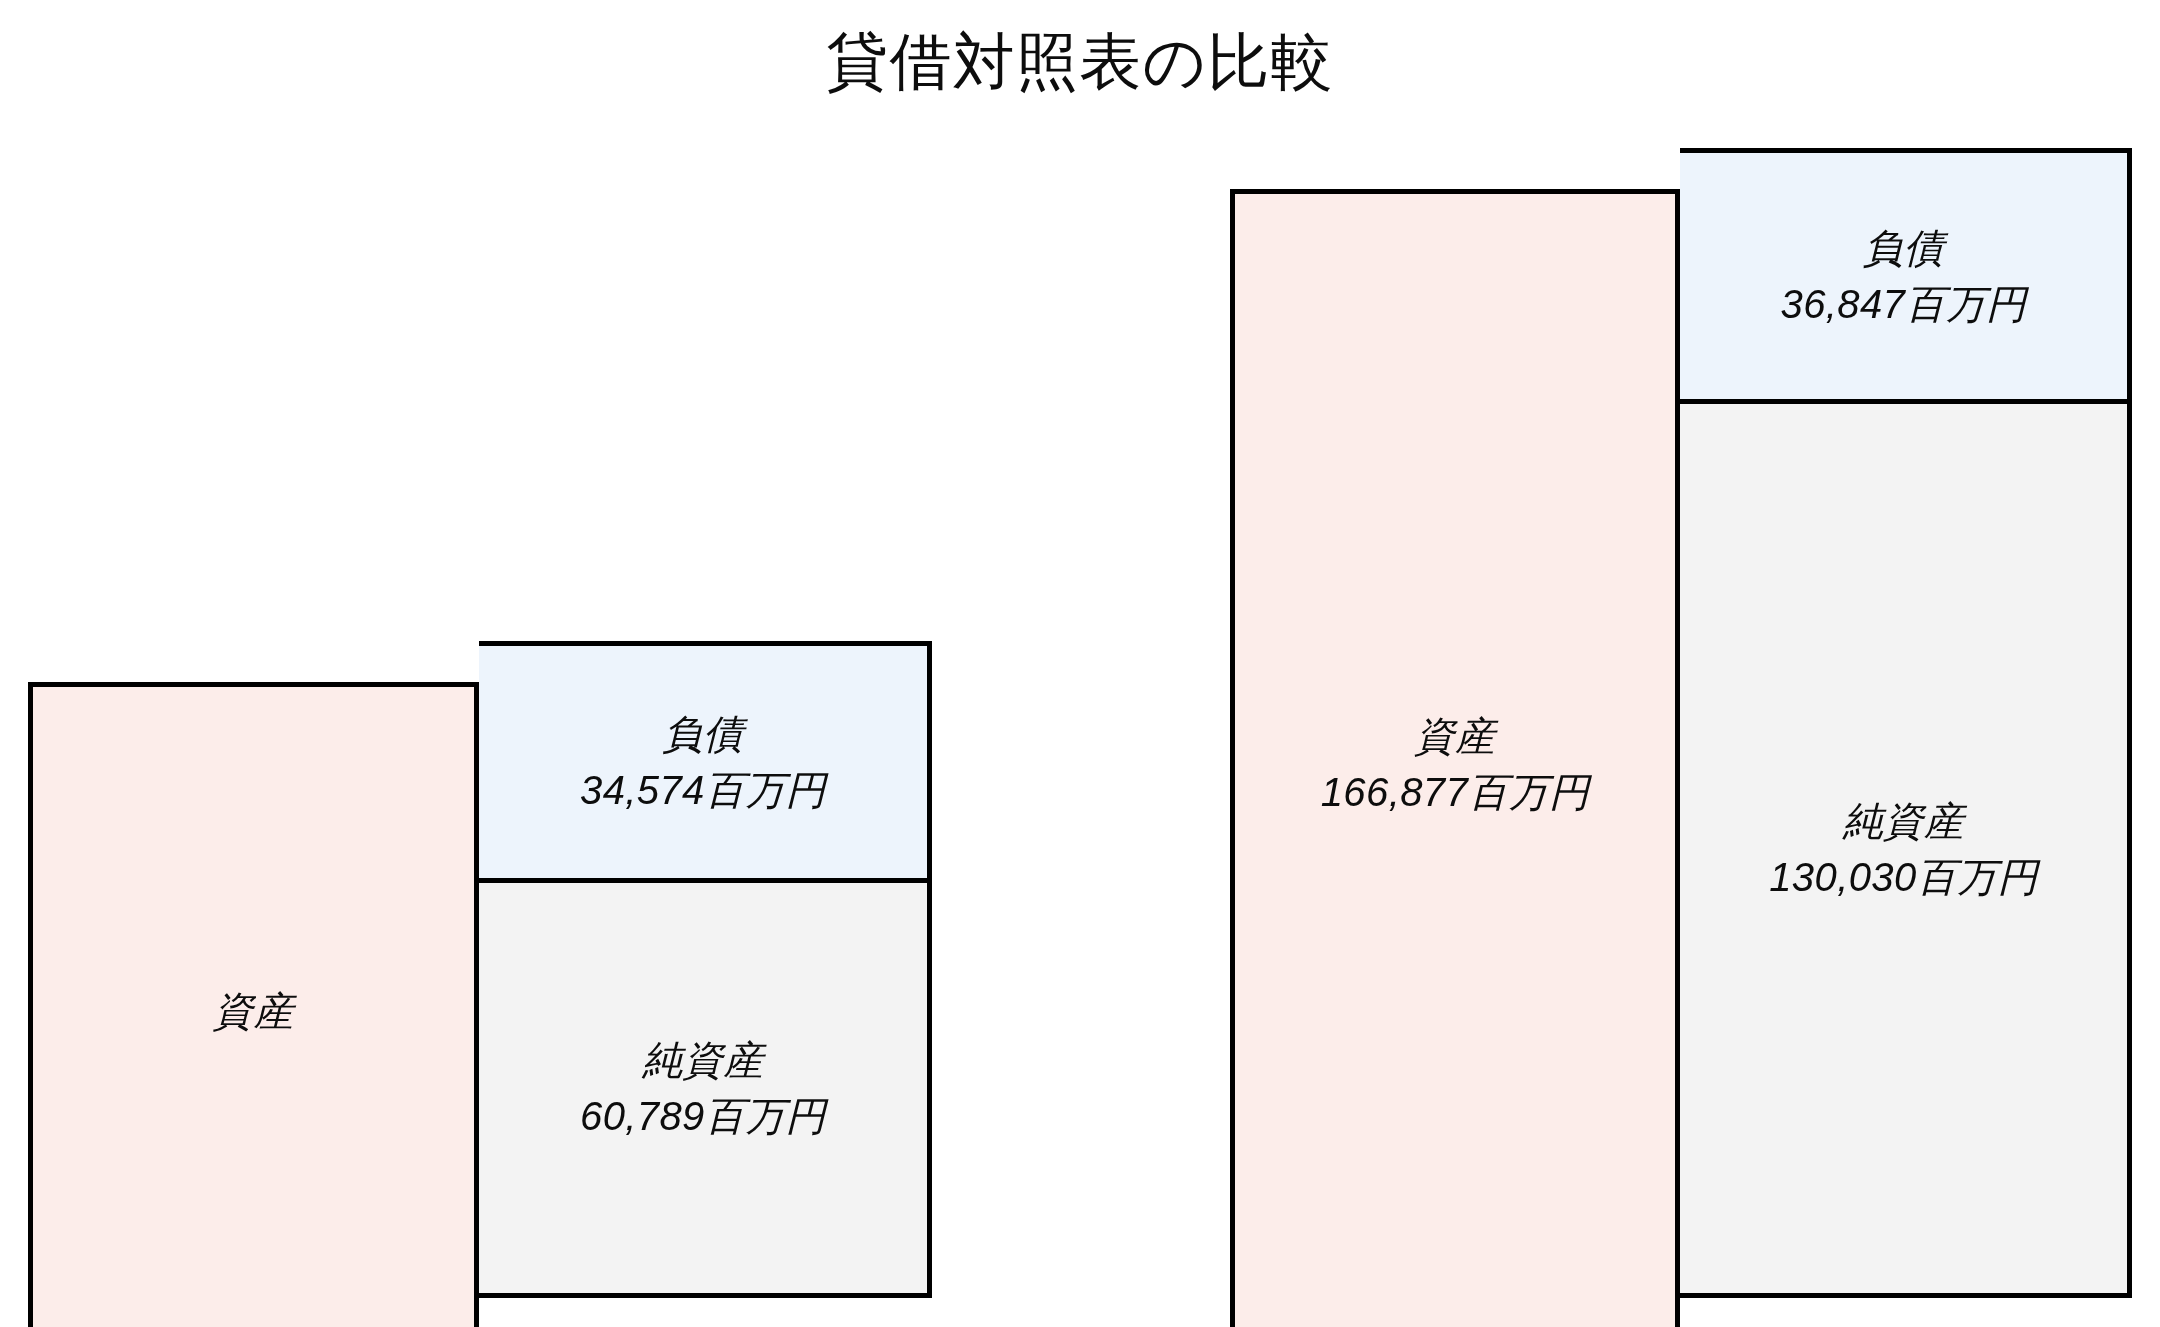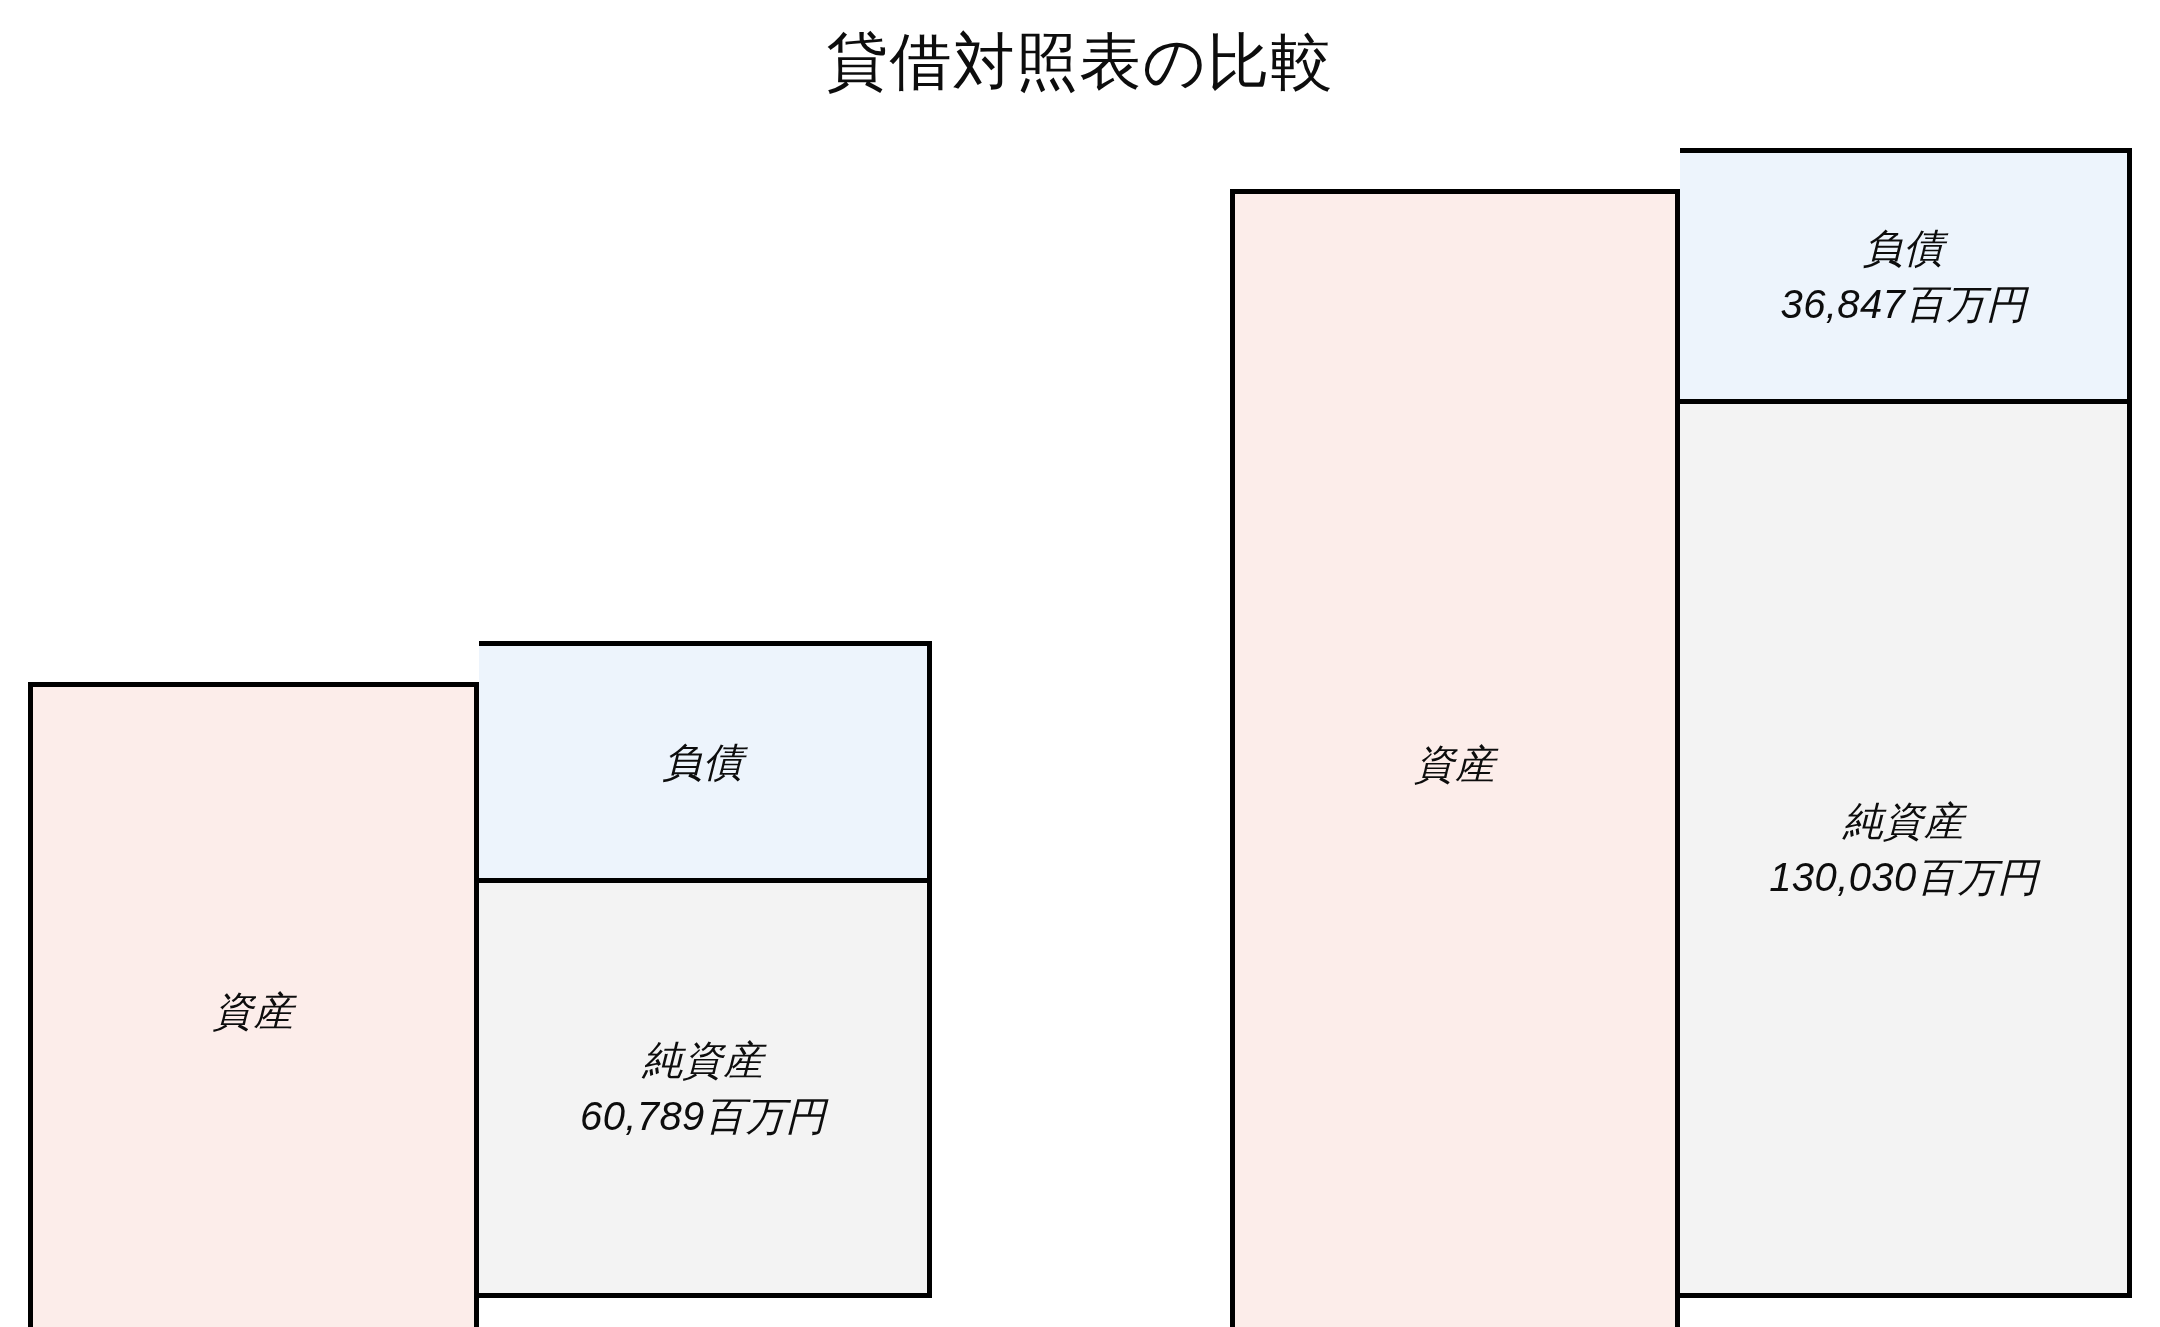--- a/index.html
+++ b/index.html
@@ -104,36 +104,38 @@
 
     <div class="bs-box asset" style="left:0px; top:0px; width:451px; height:657px;">
       <div class="bs-label">
         <span class="bs-name">資産</span>
       </div>
     </div>
 
     <div class="bs-box liability" style="left:451px; top:0px; width:453px; height:242px;">
       <div class="bs-label">
         <span class="bs-name">負債</span>
+        <span class="bs-value">34,574百万円</span>
       </div>
     </div>
 
     <div class="bs-box equity" style="left:451px; top:242px; width:453px; height:415px;">
       <div class="bs-label">
         <span class="bs-name">純資産</span>
         <span class="bs-value">60,789百万円</span>
       </div>
     </div>
   </div>
 
   <div class="bs-group large" style="left:1230px; top:148px; width:902px; height:1150px;">
 
     <div class="bs-box asset" style="left:0px; top:0px; width:450px; height:1150px;">
       <div class="bs-label">
         <span class="bs-name">資産</span>
+        <span class="bs-value">166,877百万円</span>
       </div>
     </div>
 
     <div class="bs-box liability" style="left:450px; top:0px; width:452px; height:256px;">
       <div class="bs-label">
         <span class="bs-name">負債</span>
         <span class="bs-value">36,847百万円</span>
       </div>
     </div>
 

